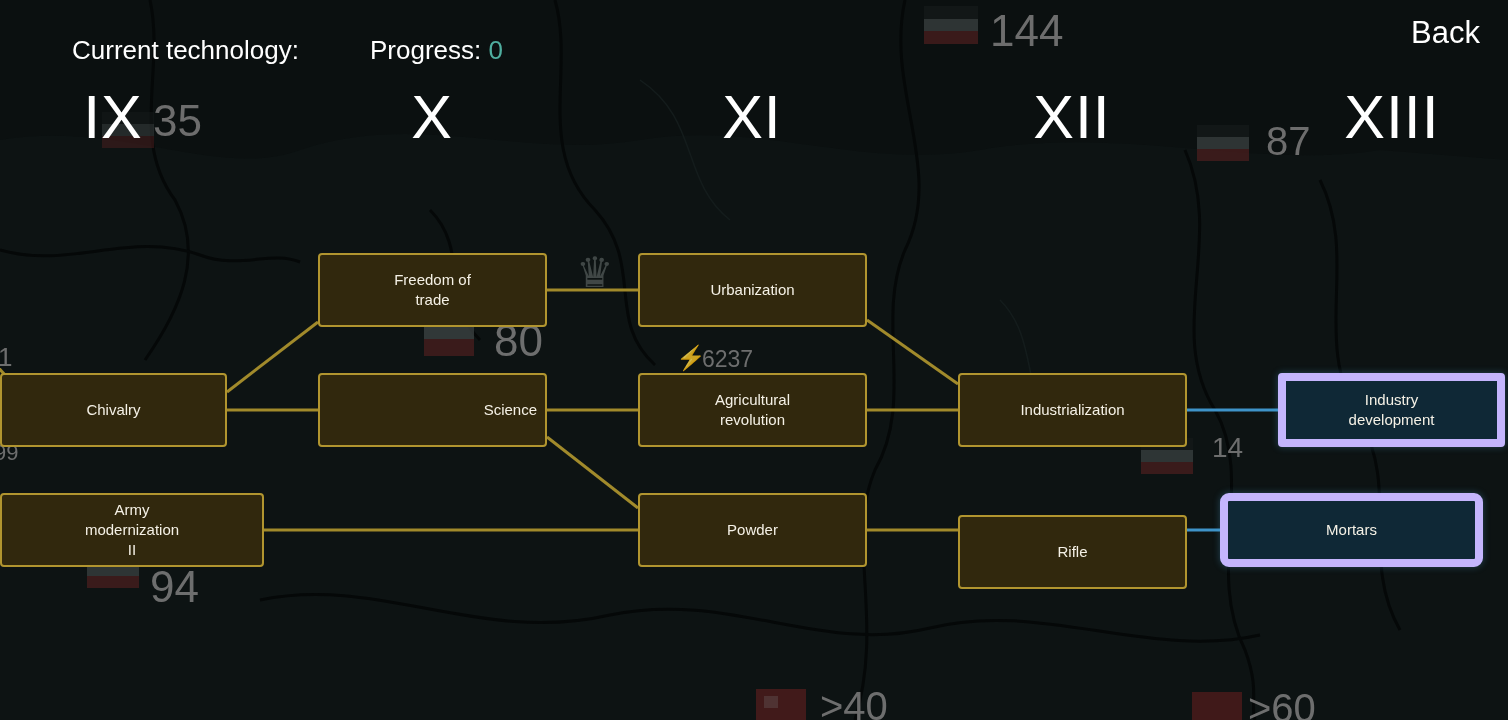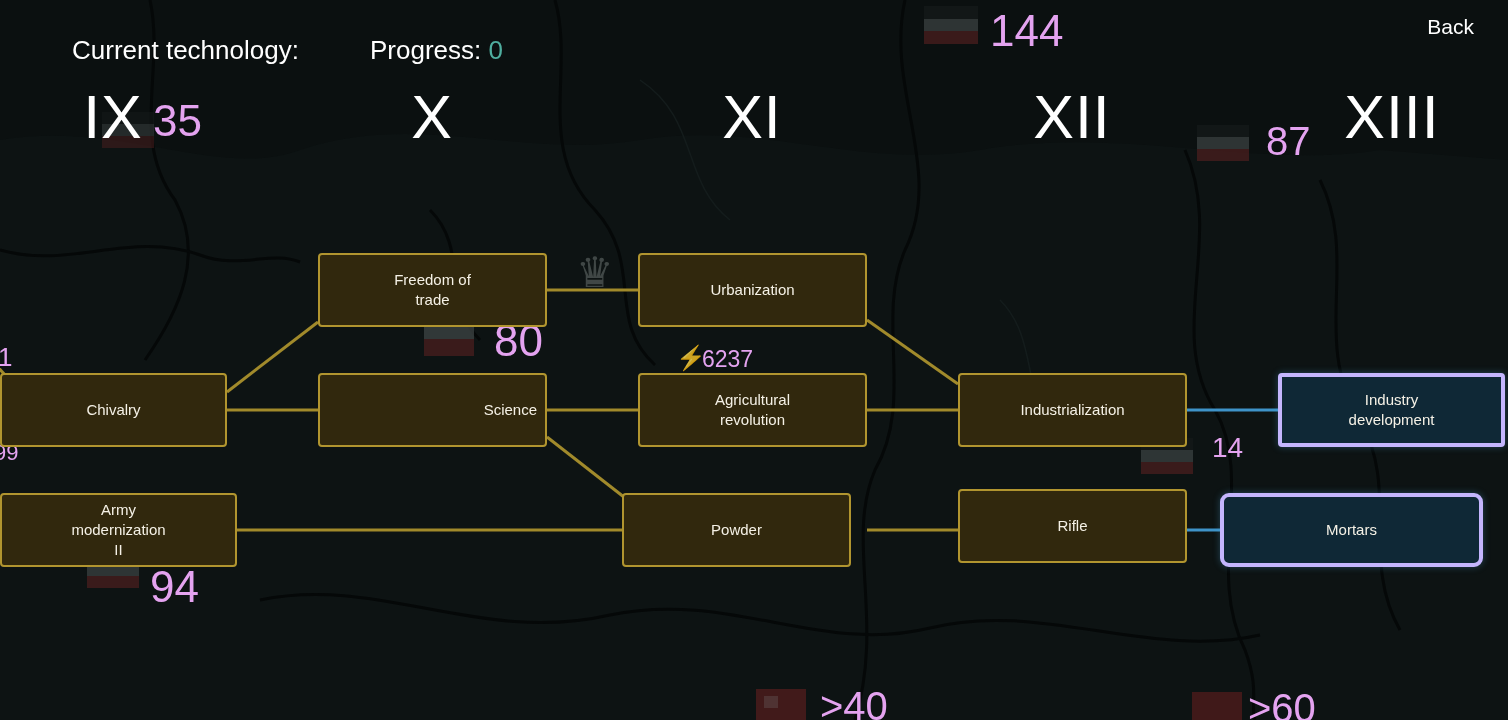--- a/index.html
+++ b/index.html
@@ -4,37 +4,37 @@
 <style>
   * { margin:0; padding:0; box-sizing:border-box; }
   html,body { width:1508px; height:720px; overflow:hidden; background:#0a0f0f; }
   body { font-family:"Liberation Sans", sans-serif; }
   .screen { position:relative; width:1508px; height:720px; background:#0b1010; user-select:none; }
   svg.layer { position:absolute; left:0; top:0; width:1508px; height:720px; pointer-events:none; }
 
   
   .hdr-label { position:absolute; color:#ffffff; font-size:26px; white-space:nowrap; }
   .progress-value { color:#4fae9f; }
-  .back-btn { position:absolute; top:15px; right:34px; color:#ffffff; font-size:21px; cursor:pointer; }
+  .back-btn { position:absolute; top:15px; right:28px; color:#ffffff; font-size:31px; cursor:pointer; }
 
   
   .roman { position:absolute; top:82px; width:220px; text-align:center; color:#ffffff; font-size:61px; font-weight:400; letter-spacing:1px; }
 
   
-  .map-num { position:absolute; color:#f0abfc; font-weight:400; opacity:.95; white-space:nowrap;text-align:center; }
+  .map-num { position:absolute; color:#737373; font-weight:400; opacity:.95; white-space:nowrap;text-align:center; }
   .flag { position:absolute; display:flex; flex-direction:column; opacity:.7; overflow:hidden; }
   .flag .stripe { flex:1; }
   .crown-glyph { position:absolute; left:576px; top:248px; font-size:42px; color:#49514f; opacity:.85; }
   .bolt-glyph { position:absolute; left:676px; top:344px; font-size:24px; color:#8f7a22; opacity:.8; }
 
   
   .node { position:absolute; width:229px; height:74px; border-radius:4px;
           display:flex; align-items:center; justify-content:center; text-align:center; cursor:pointer; }
   .node.gold { background:#31280d; border:2px solid #b1952f; }
-  .node.blue { background:#0f2836; border:4px solid #c4b5fd; box-shadow:0 0 7px rgba(78,164,216,.35); }
+  .node.blue { background:#0f2836; border:8px solid #c4b5fd; box-shadow:0 0 7px rgba(78,164,216,.35); }
   .node-label { color:#f5f1e6; font-size:15px; line-height:1.32; white-space:pre-line; padding:0 8px; }
 </style>
 </head>
 <body>
 
 <div class="screen">
 
   <svg class="layer" viewBox="0 0 1508 720">
     <rect width="1508" height="720" fill="#0b1010"></rect>
     <path d="M0,140 C120,120 220,180 300,150 C420,110 520,160 640,140 C760,120 860,170 980,150 C1120,125 1260,170 1380,150 L1508,160 L1508,720 L0,720 Z" fill="#0d1313"></path>
@@ -151,28 +151,28 @@
 revolution</span>
   </div>
   <div class="node gold" style="left:958px;top:373px;">
     <span class="node-label">Industrialization</span>
   </div>
   <div class="node blue" style="left:1278px;top:373px;width:227px;">
     <span class="node-label">Industry
 development</span>
   </div>
 
-  <div class="node gold" style="left:0px;top:493px;width:237px;">
+  <div class="node gold" style="left:0px;top:493px;width:264px;">
     <span class="node-label">Army
 modernization
 II</span>
   </div>
-  <div class="node gold" style="left:622px;top:493px;text-align:right;">
+  <div class="node gold" style="left:638px;top:493px;text-align:right;">
     <span class="node-label">Powder</span>
   </div>
-  <div class="node gold" style="left:958px;top:489px;">
+  <div class="node gold" style="left:958px;top:515px;">
     <span class="node-label">Rifle</span>
   </div>
   <div class="node blue" style="left:1220px;top:493px;width:263px;border-radius:9px;">
     <span class="node-label">Mortars</span>
   </div>
 
 </div>
 
 </body></html>

